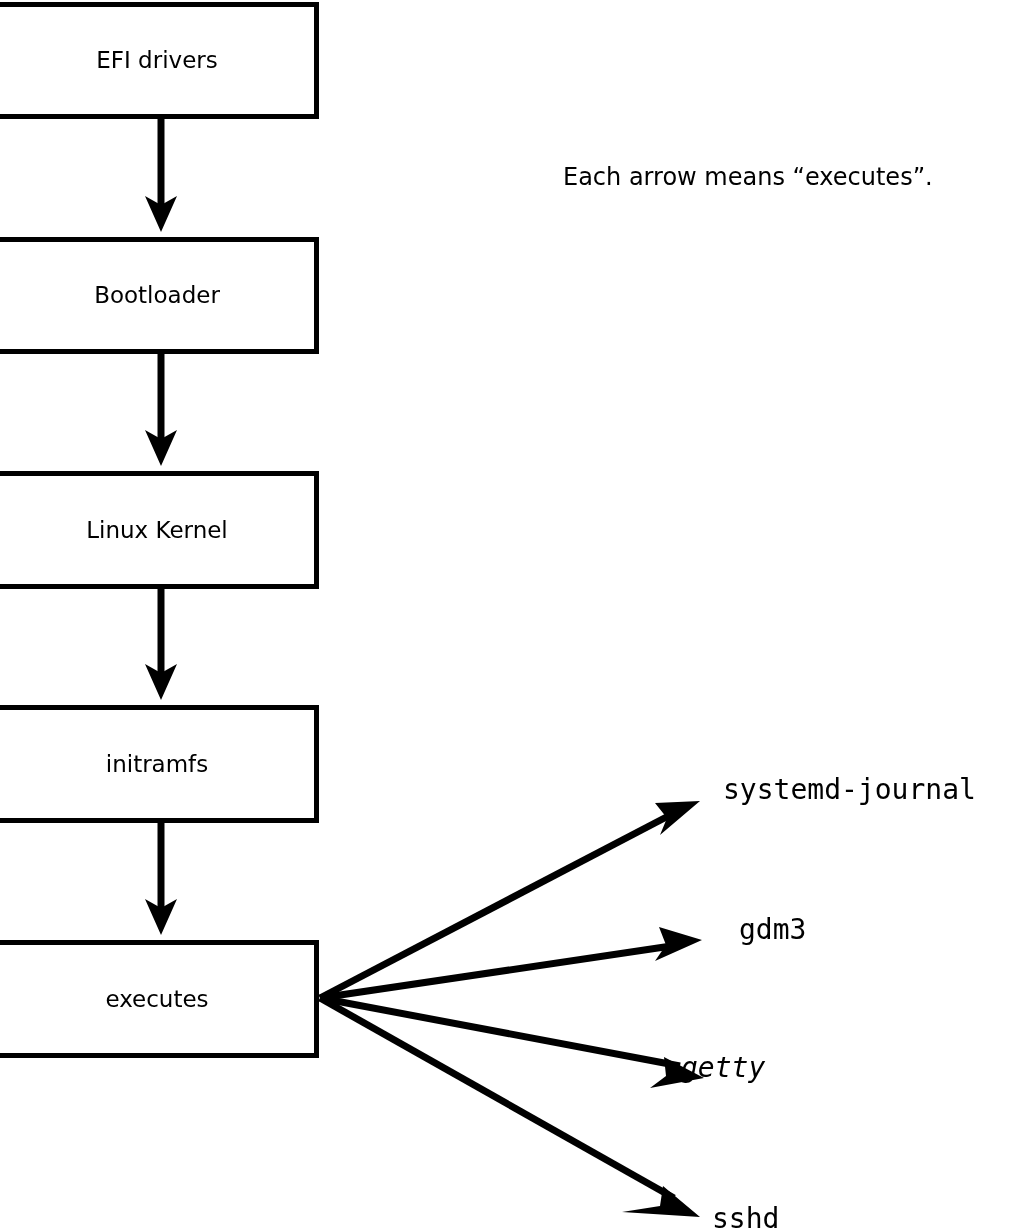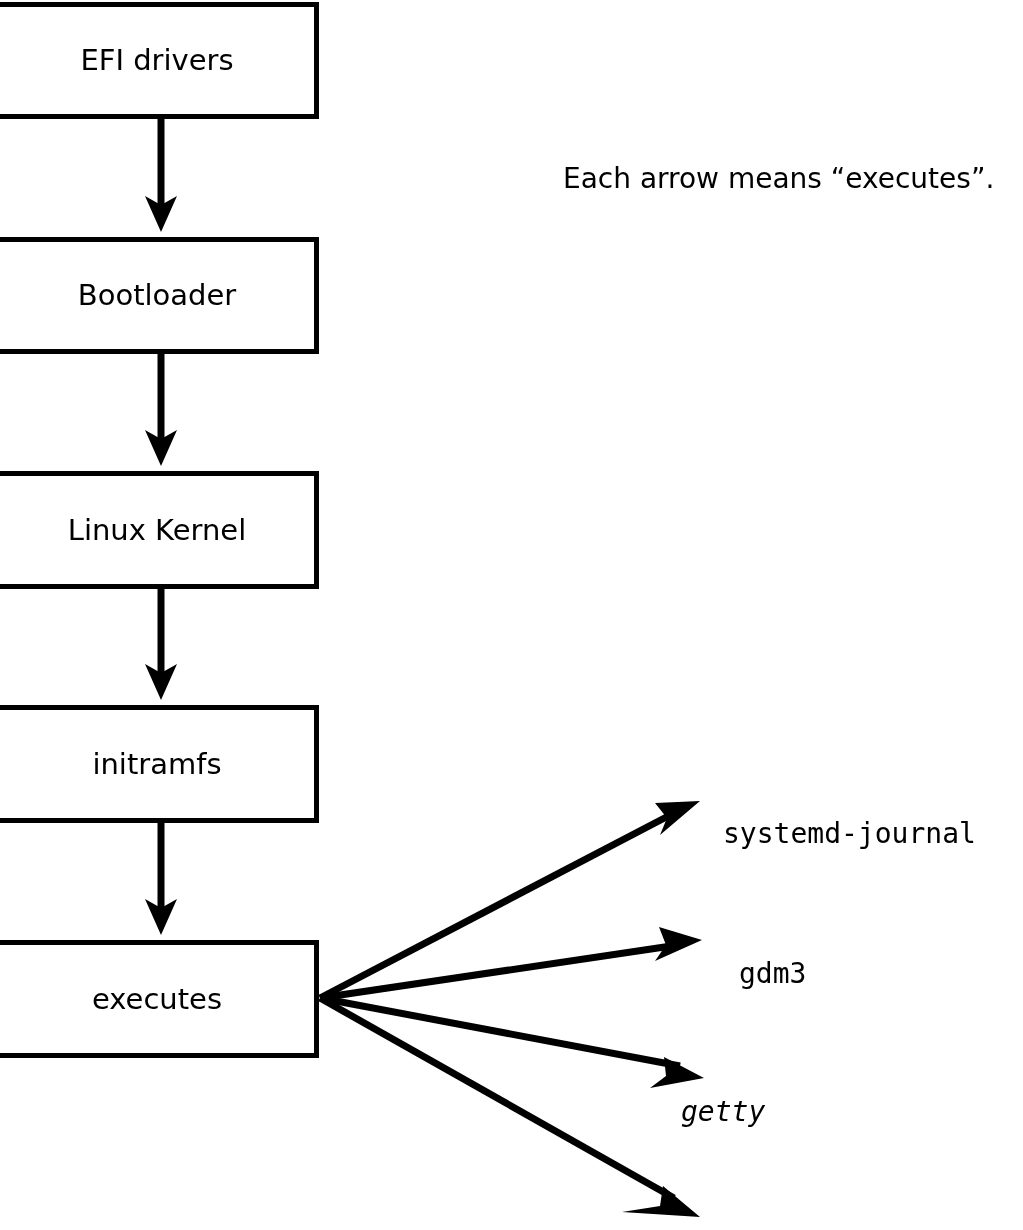--- a/index.html
+++ b/index.html
@@ -30,42 +30,41 @@
     position: absolute;
     box-sizing: border-box;
     background: #ffffff;
     border: 5px solid #000000;
     display: flex;
     align-items: center;
     justify-content: center;
   }
   .node-label {
     font-family: "DejaVu Sans", sans-serif;
-    font-size: 29px;
+    font-size: 23px;
     color: #000000;
     line-height: 1;
     letter-spacing: 0px;
     white-space: nowrap;
   }
   .legend-text {
     position: absolute;
     font-family: "DejaVu Sans", sans-serif;
-    font-size: 28px;
+    font-size: 24px;
     color: #000000;
     white-space: nowrap;
     line-height: 1;
   }
   .leaf-label {
     position: absolute;
     font-family: "DejaVu Sans Mono", monospace;
     font-size: 28px;
     color: #000000;
     white-space: nowrap;
     line-height: 1;
-    margin-top: 44px;
   }
 </style>
 </head>
 <body>
 
 <div id="canvas">
 
   <svg class="svg-layer" viewBox="0 0 1023 1230" width="1023" height="1230" xmlns="http://www.w3.org/2000/svg">
 
     <g>

